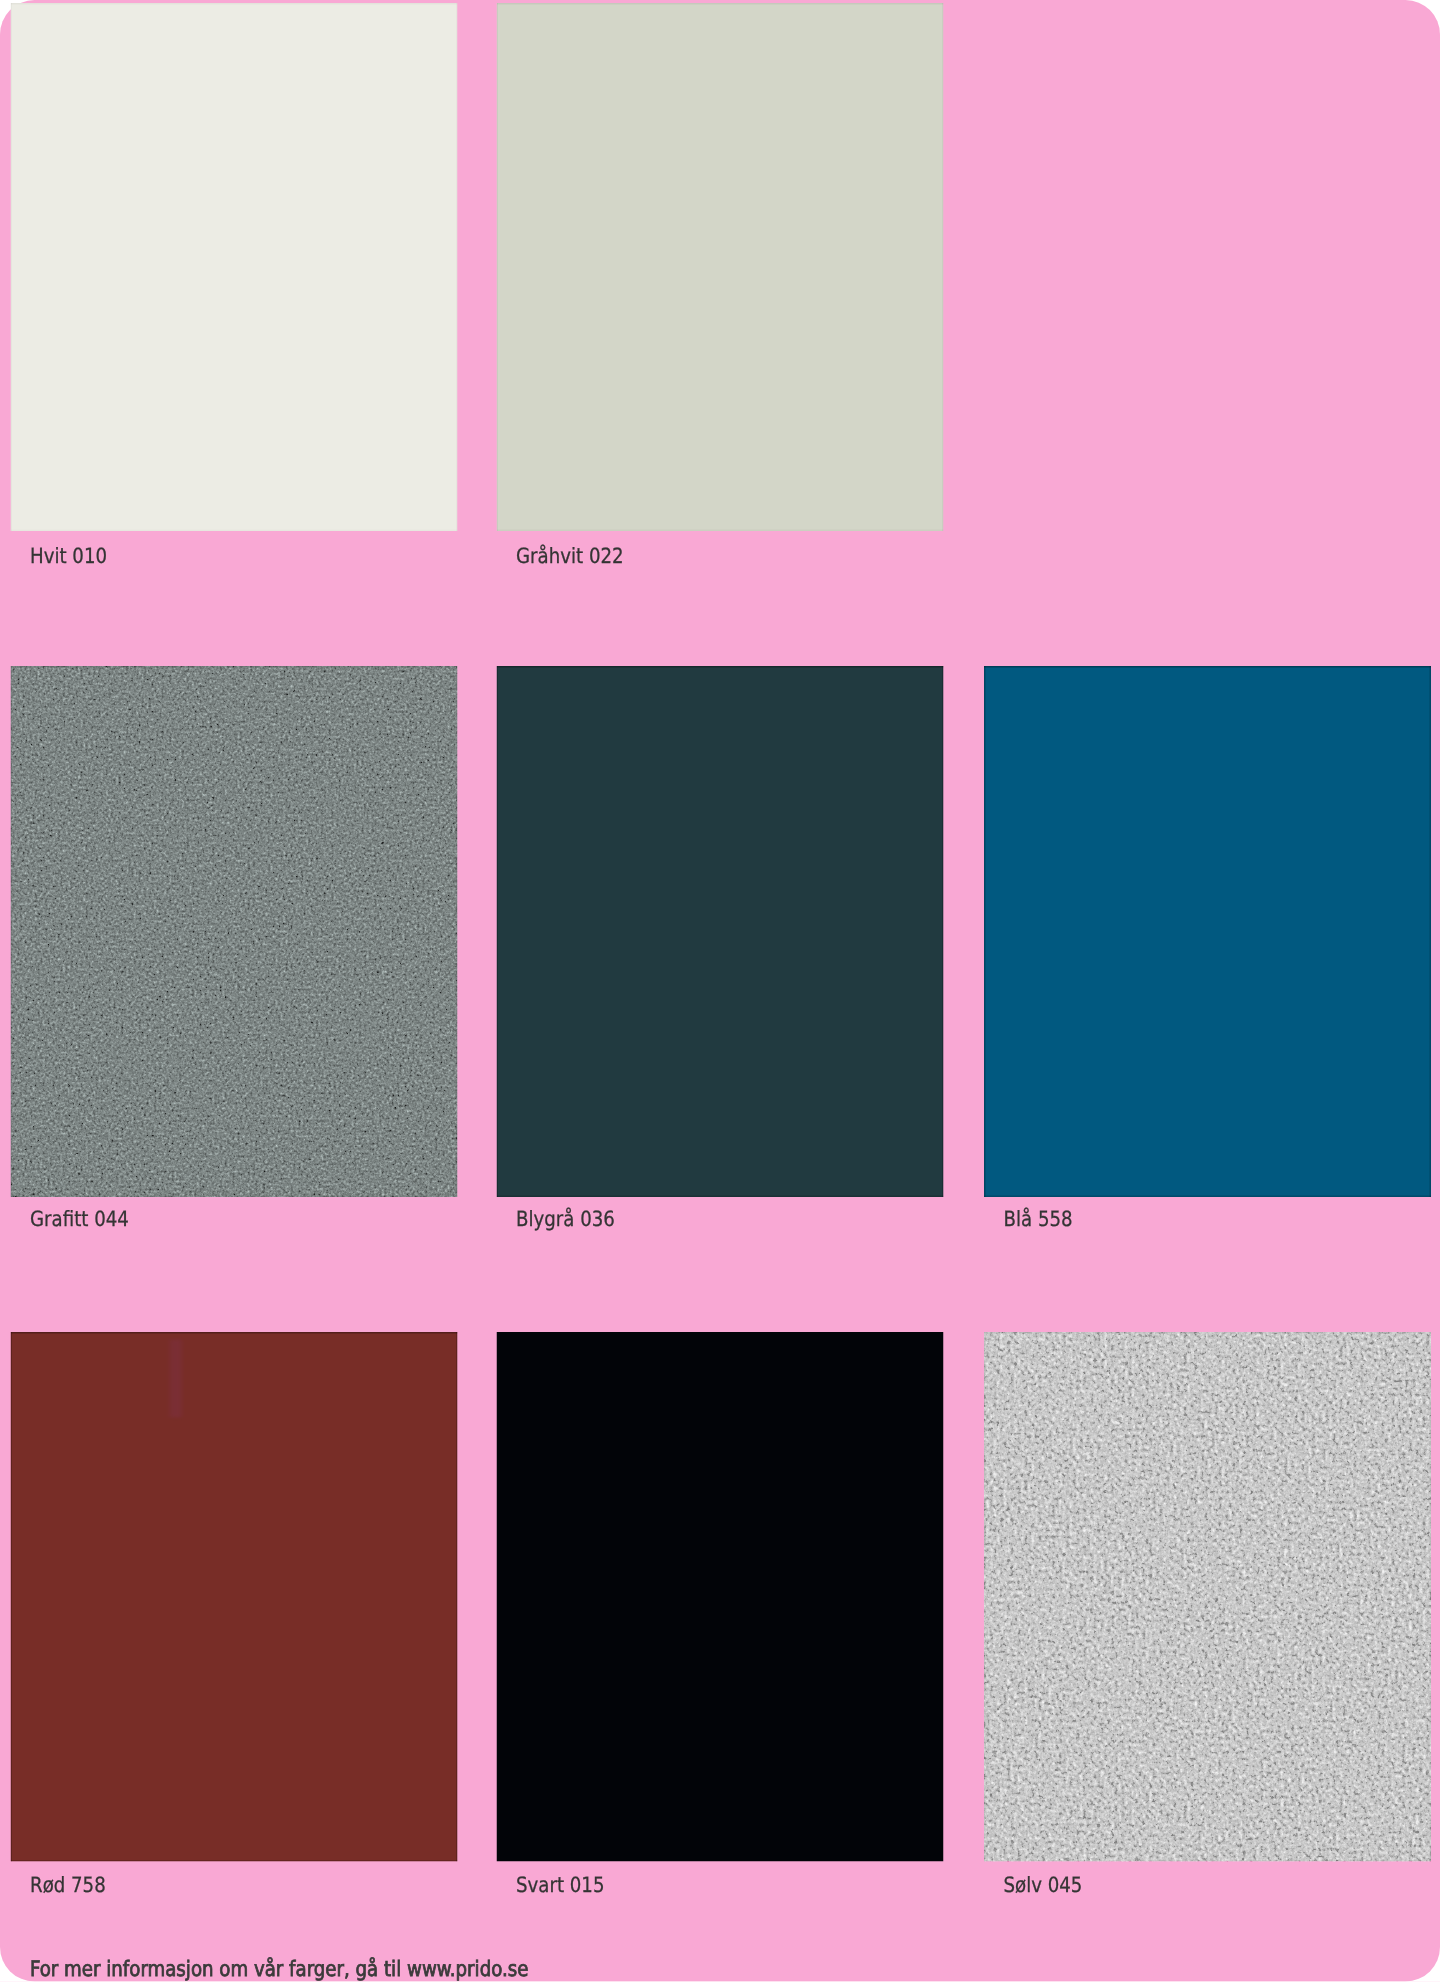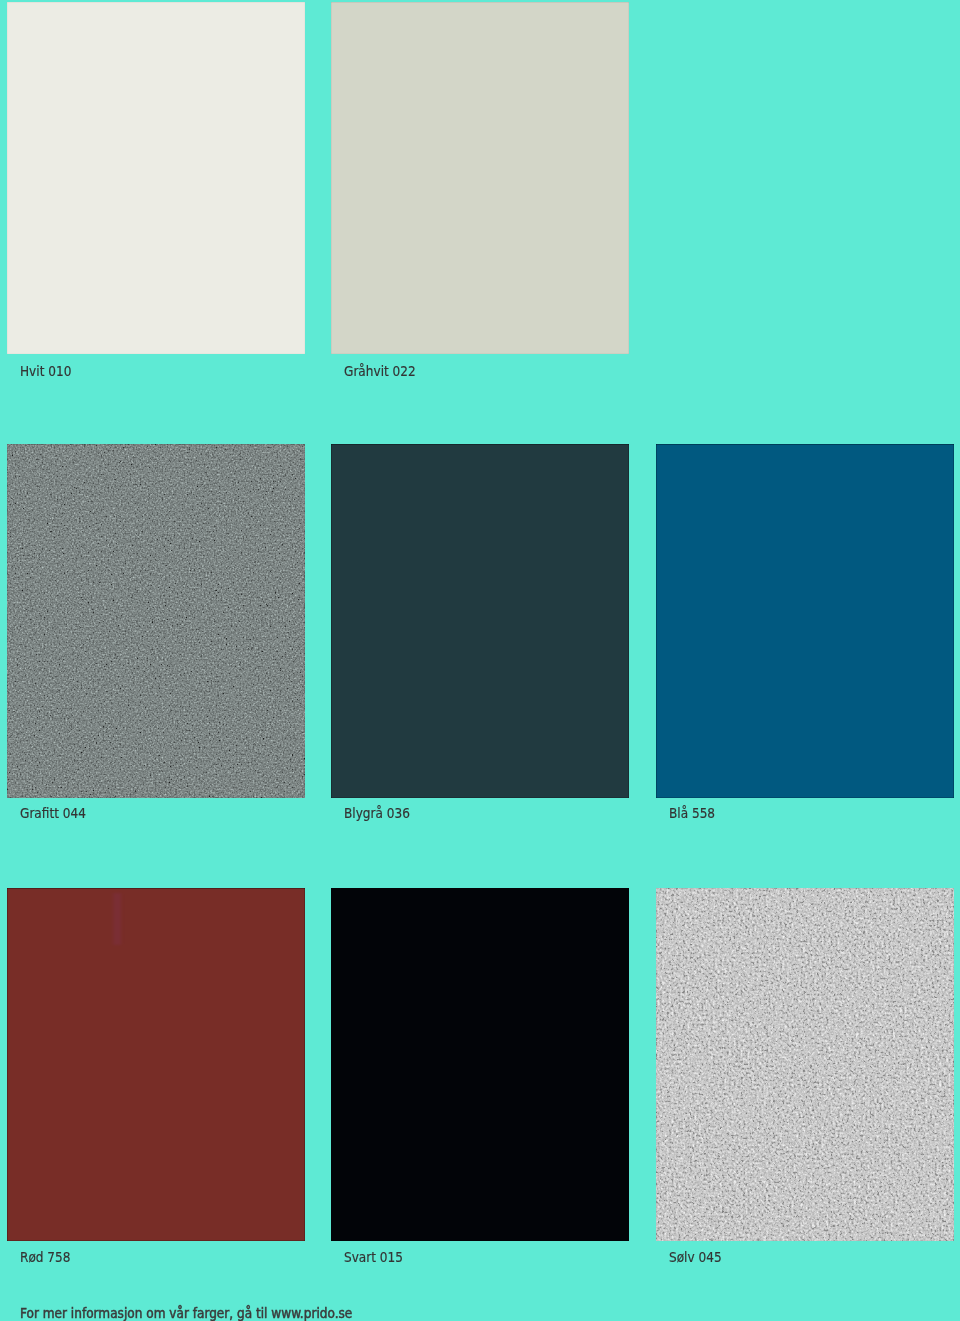--- a/index.html
+++ b/index.html
@@ -11,21 +11,22 @@
   body {
     width: 960px;
     height: 1321px;
     overflow: hidden;
     font-family: "Liberation Sans", sans-serif;
   }
   #page {
     position: relative;
     width: 960px;
     height: 1321px;
-    background: #5eead4;
+    background: #f9a8d4;
+    border-radius: 23px;
   }
 
   
   .swatch {
     position: absolute;
     overflow: hidden;
   }
   .swatch-fill {
     position: absolute;
     left: 0; top: 0; right: 0; bottom: 0;

